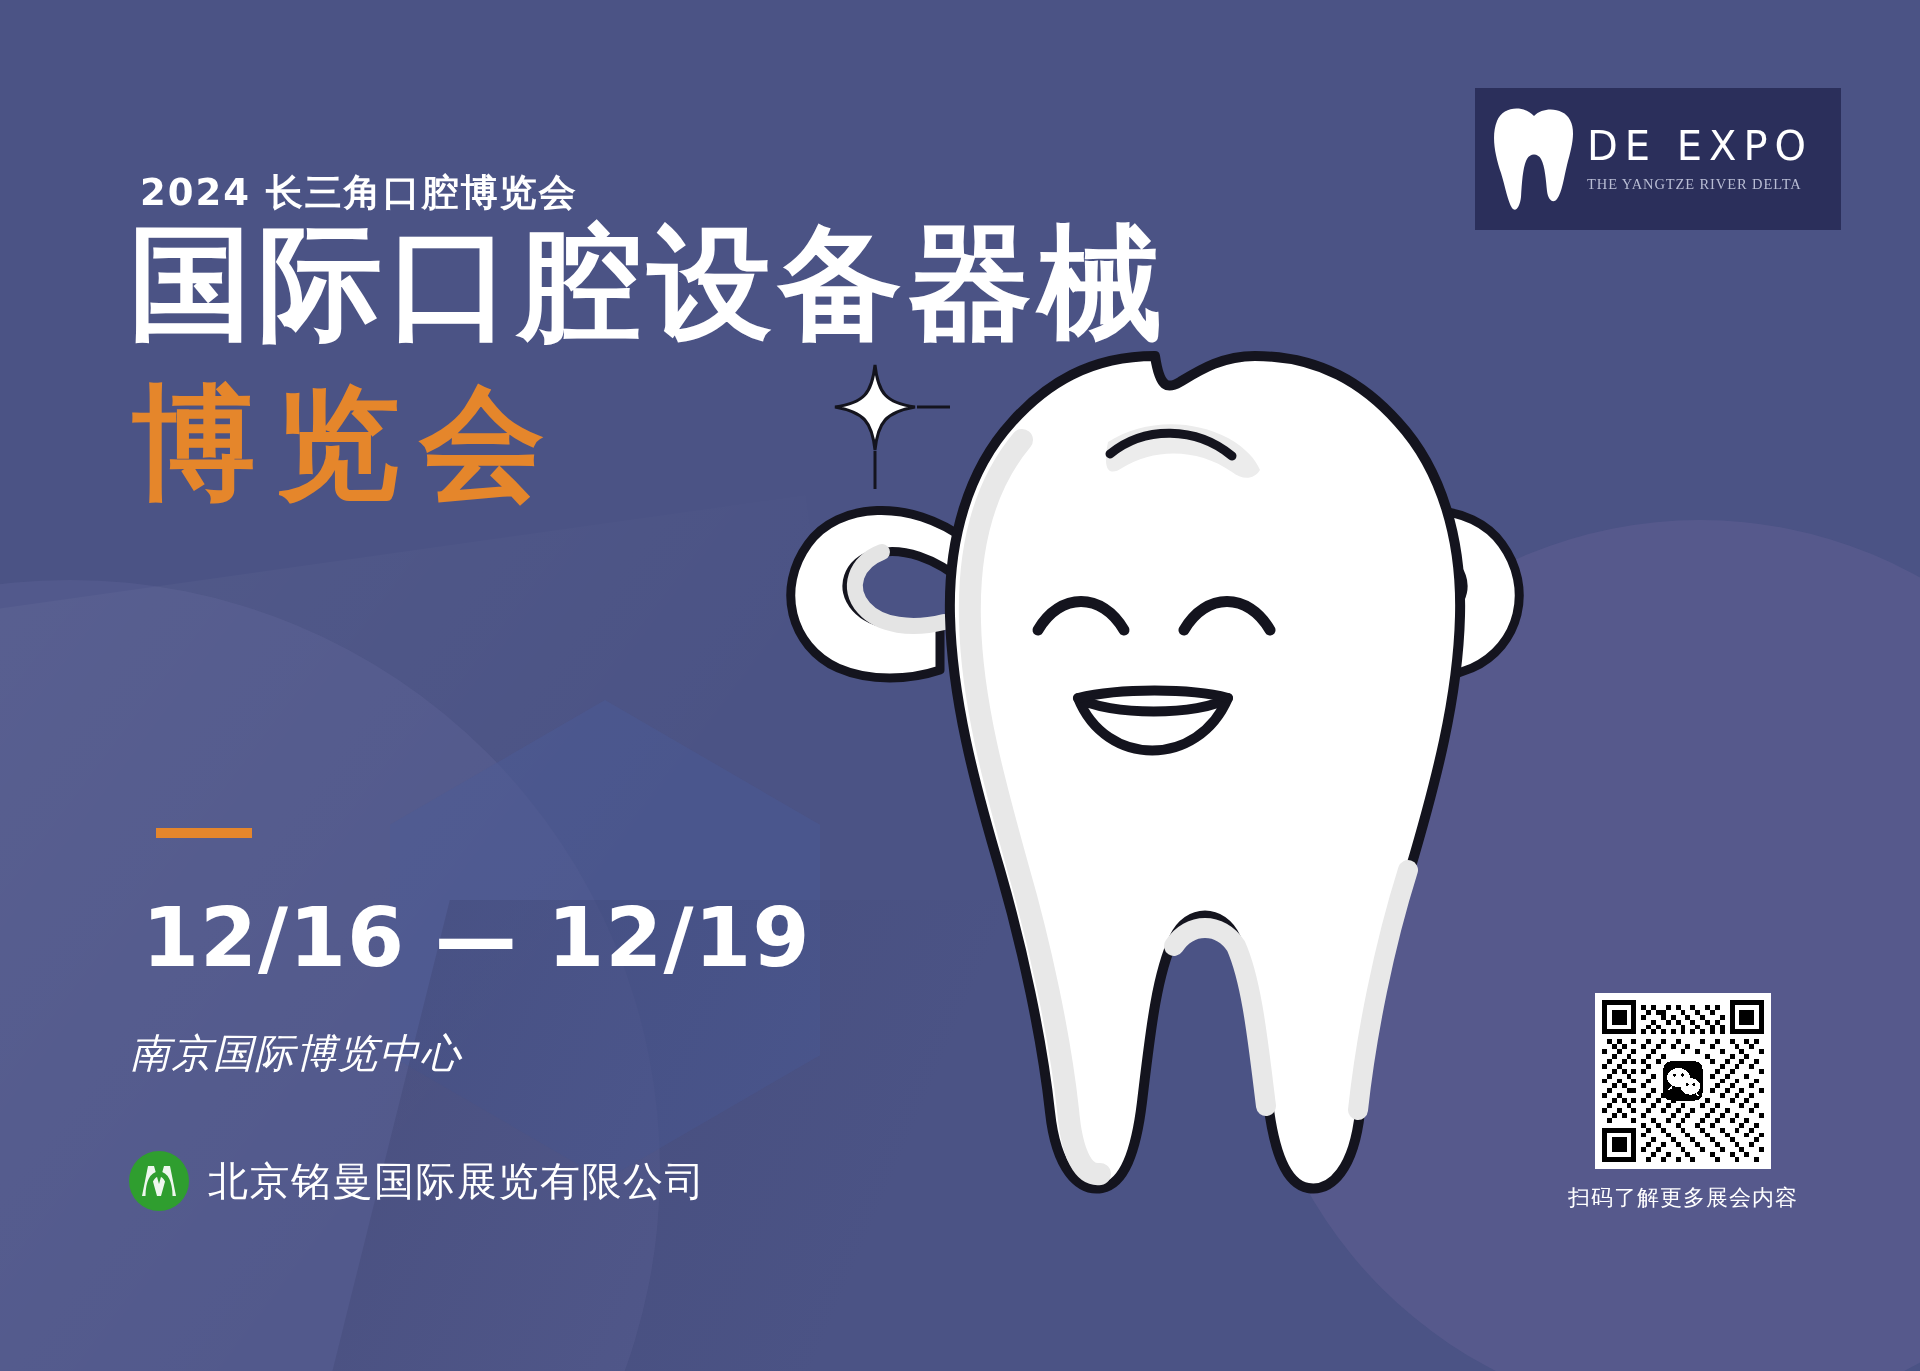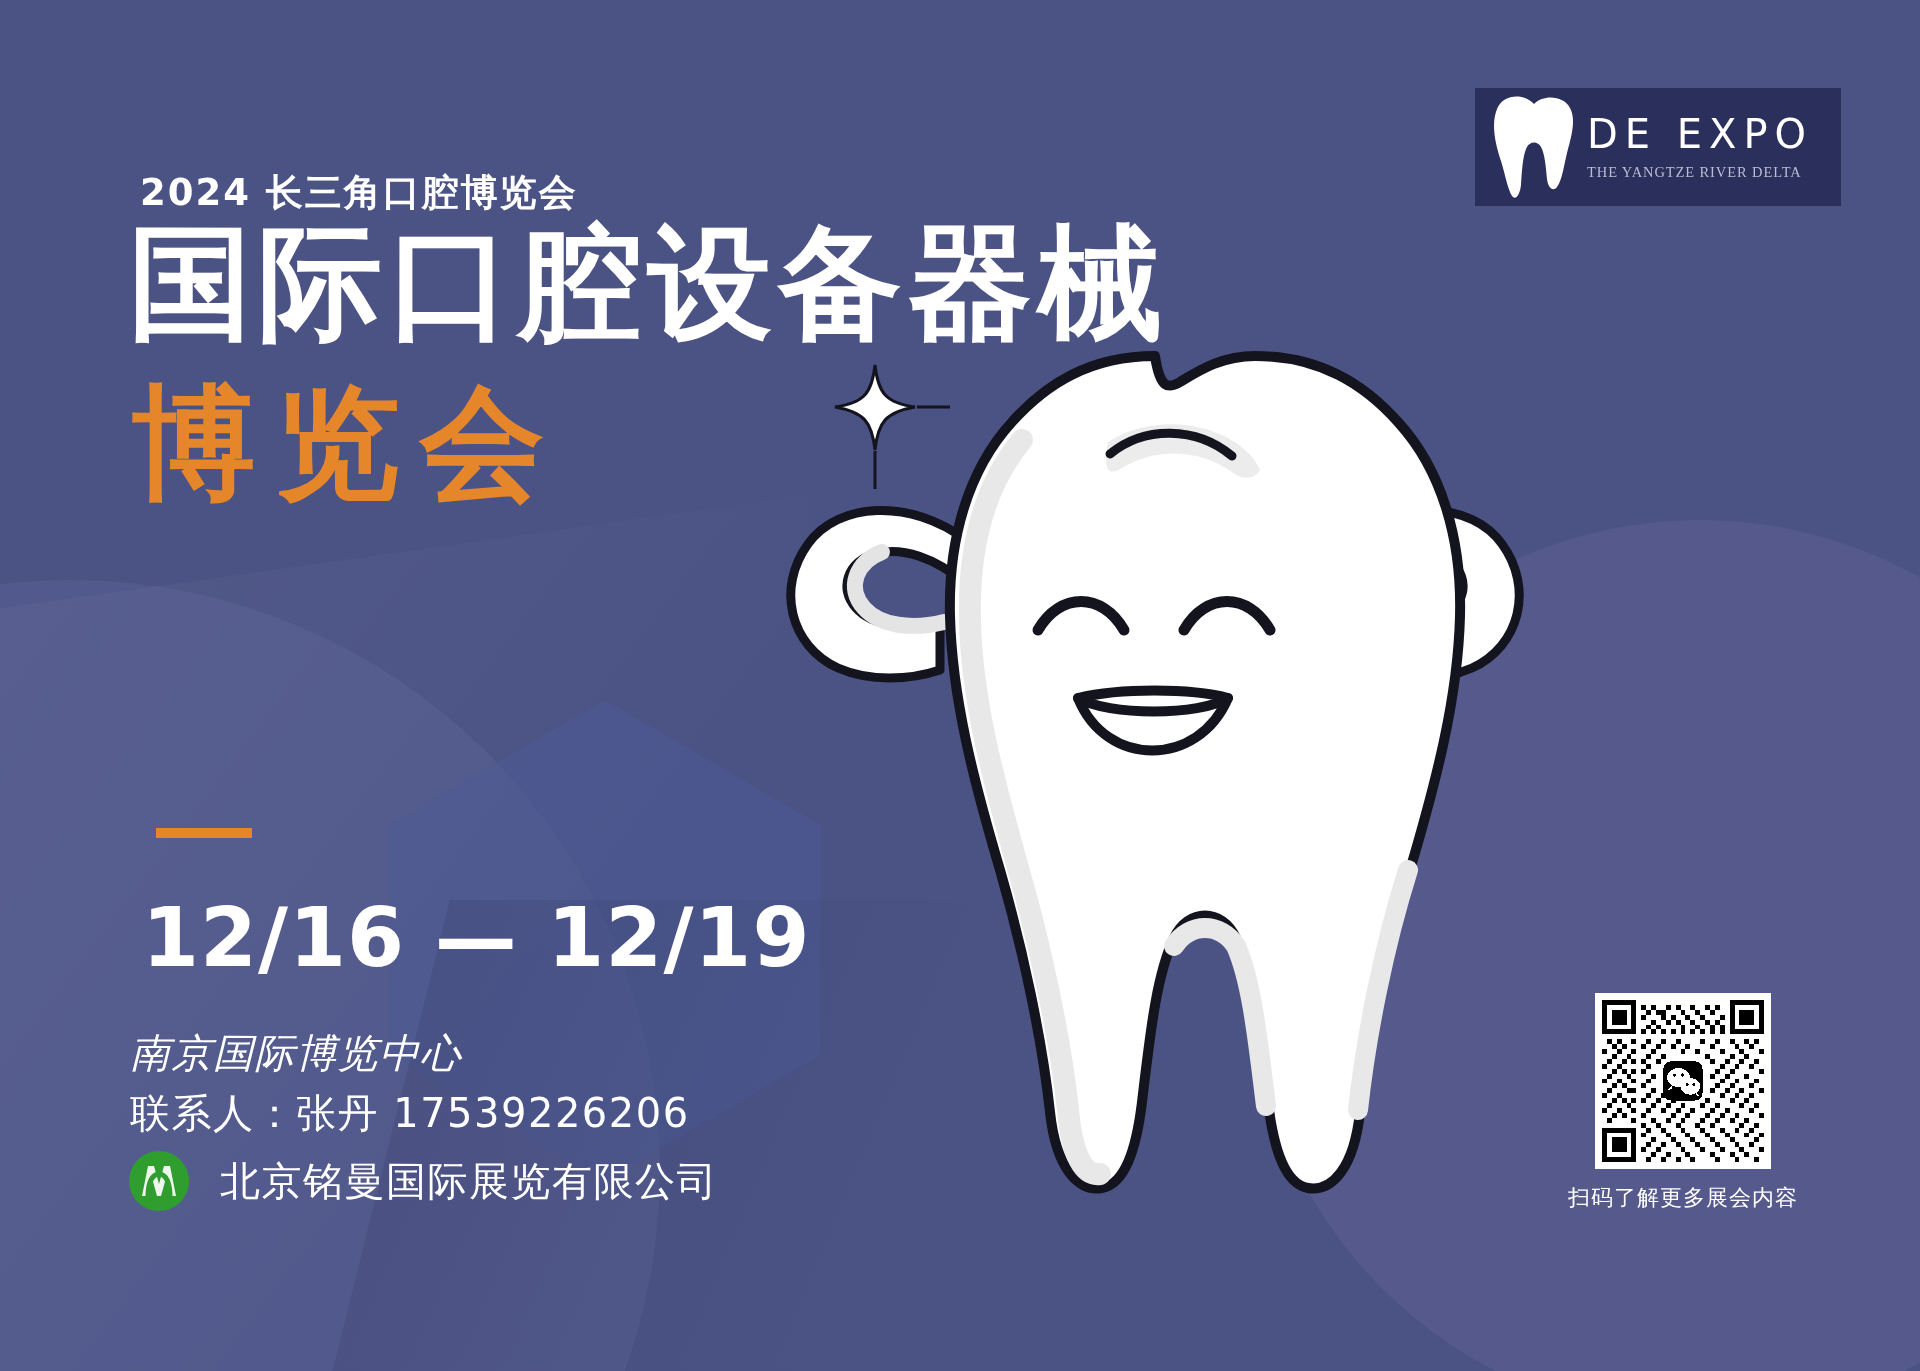--- a/index.html
+++ b/index.html
@@ -55,21 +55,21 @@
     left:380px; top:900px;
     width:820px; height:560px;
     background:linear-gradient(100deg, rgba(60,66,110,.35) 0%, rgba(60,66,110,0) 62%);
     transform:skewX(-14deg);
   }
 
   
   .logo-box {
     position:absolute;
     left:1475px; top:88px;
-    width:366px; height:118px;
+    width:366px; height:142px;
     background:#2b2f5b;
     display:flex; align-items:center;
   }
   .logo-tooth { width:86px; height:104px; margin-left:16px; flex:none; }
   .logo-txt { margin-left:10px; }
   .logo-main {
     color:#fff; font-size:40px; letter-spacing:7px; font-weight:400;
     font-family:"DejaVu Sans", sans-serif;
     line-height:1.05;
   }
@@ -122,21 +122,21 @@
     font-style:italic;
   }
   .contact {
     position:absolute; left:130px; top:1086px;
     color:#fff; font-size:40px; letter-spacing:1.5px;
     font-family:"DejaVu Sans", sans-serif;
     white-space:nowrap;
   }
   .org-row {
     position:absolute; left:128px; top:1150px;
-    display:flex; align-items:center; gap:30px;
+    display:flex; align-items:center; gap:18px;
   }
   .org-logo { width:62px; height:62px; flex:none; }
   .org-name {
     color:#fff; font-size:40px; letter-spacing:1.5px;
     font-family:"DejaVu Sans", sans-serif;
     white-space:nowrap;
   }
 
   
   .mascot { position:absolute; left:760px; top:330px; width:790px; height:880px; }
@@ -182,21 +182,20 @@
   </div>
 
   <div class="kicker">2024 长三角口腔博览会</div>
   <div class="title-1">国际口腔设备器械</div>
   <div class="title-2">博览会</div>
 
   <div class="divider"></div>
 
   <div class="date">12/16 — 12/19</div>
   <div class="venue">南京国际博览中心</div>
-  <div class="contact">联系人：张丹 17539226206</div>
 
   <div class="org-row">
     <svg class="org-logo" viewBox="0 0 62 62">
       <circle cx="31" cy="31" r="30" fill="#2f9e2f"></circle>
       <path d="M14 46 L20 16 L26 16 L31 34 L36 16 L42 16 L48 46 L41 46 L38 28 L33 46 L29 46 L24 28 L21 46 Z" fill="#ffffff" opacity=".92"></path>
       <path d="M20 46 C20 33 24 24 31 24 C38 24 42 33 42 46" fill="none" stroke="#2f9e2f" stroke-width="5"></path>
     </svg>
     <div class="org-name">北京铭曼国际展览有限公司</div>
   </div>
 

